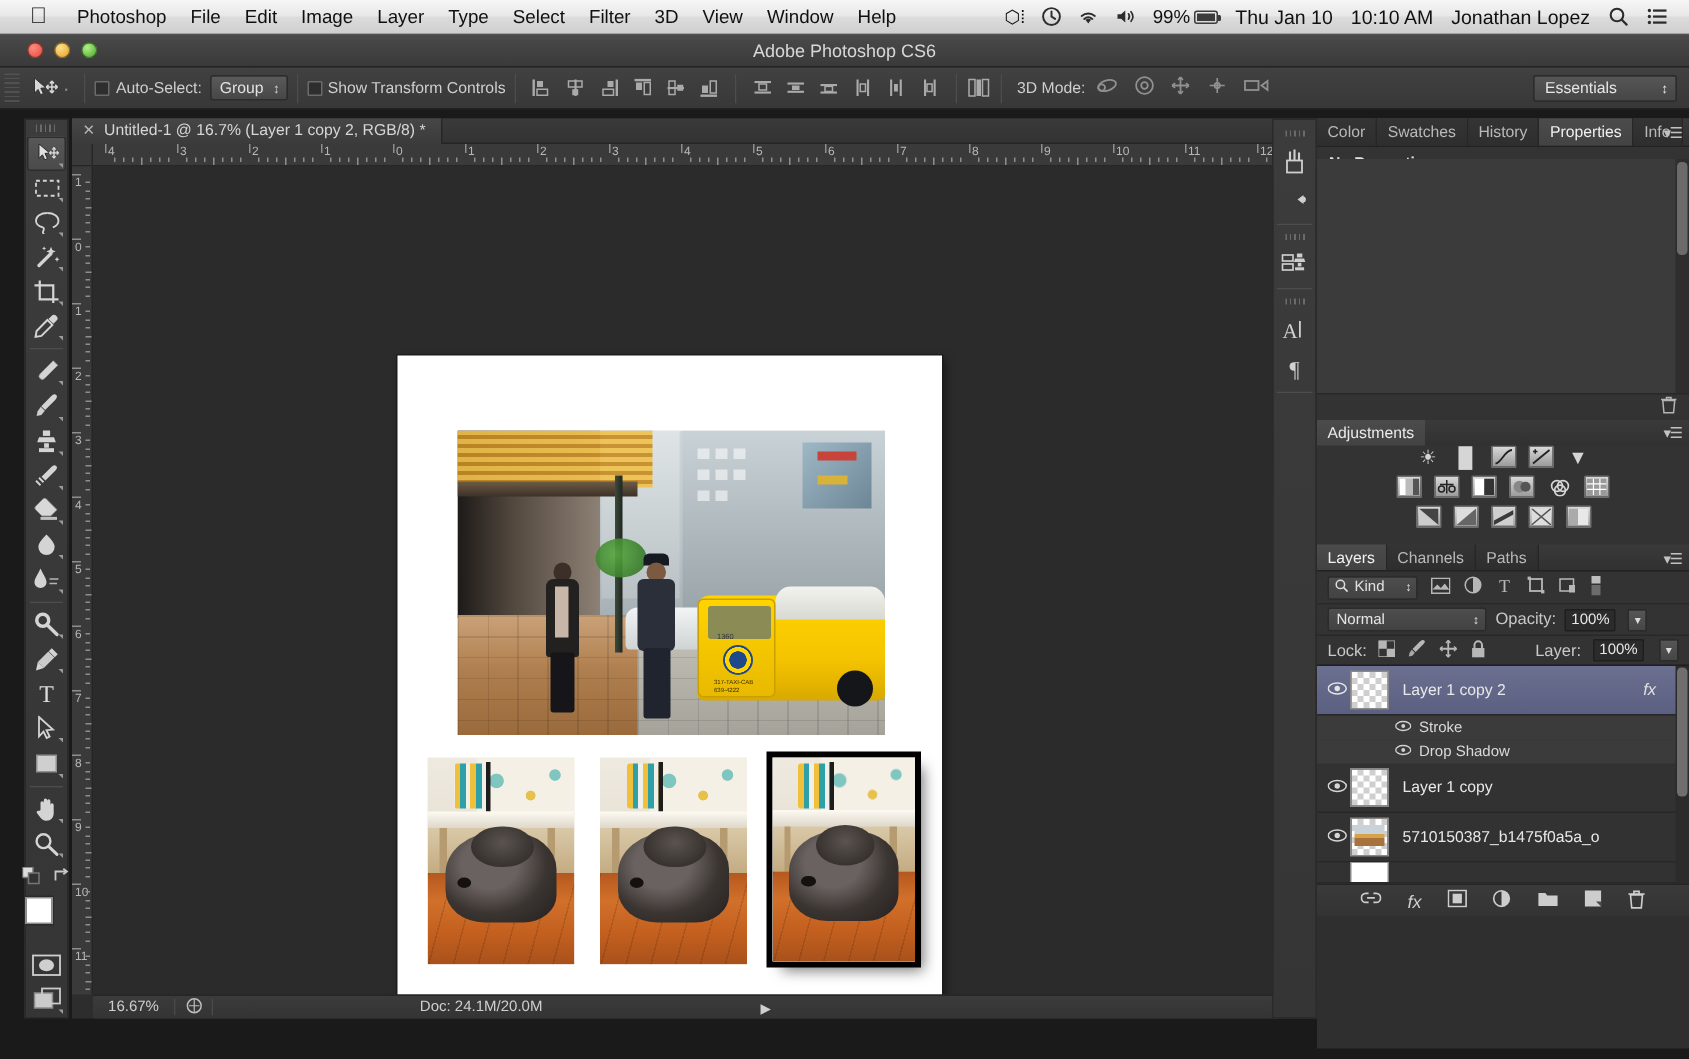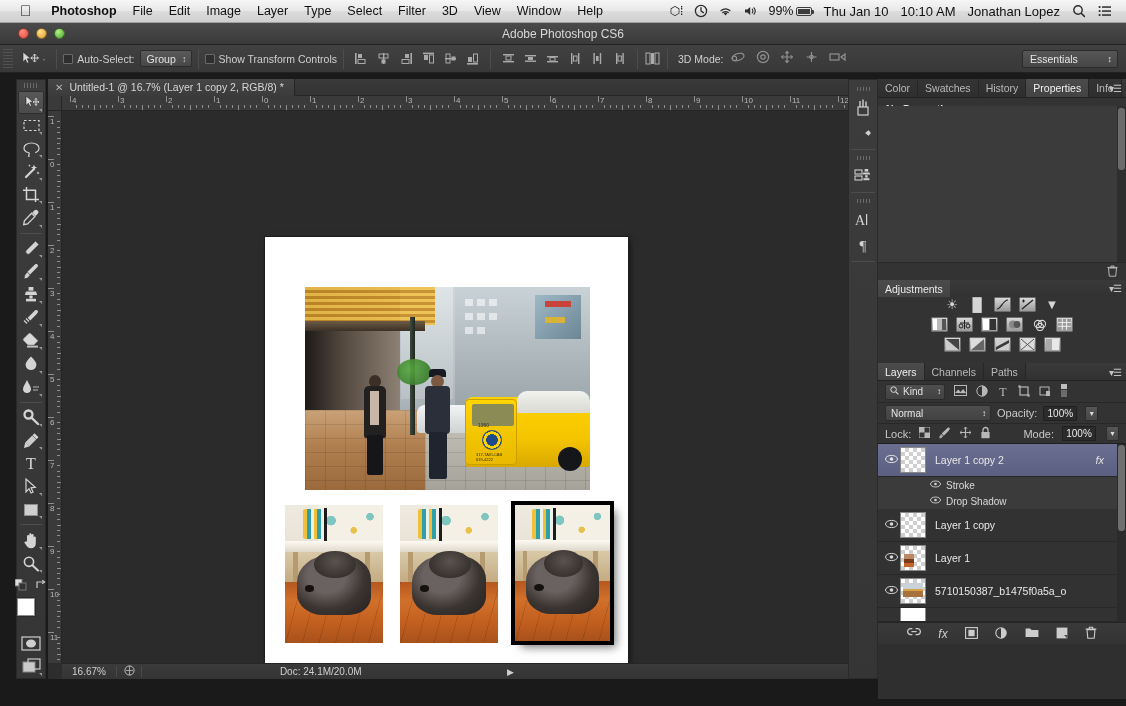--- a/index.html
+++ b/index.html
@@ -14,21 +14,21 @@
 
   
   .menubar {
     position:absolute; left:0; top:0; width:1126px; height:23px;
     background:linear-gradient(to bottom,#f6f6f6 0%,#e8e8e8 48%,#dcdcdc 52%,#cfcfcf 100%);
     border-bottom:1px solid #a0a0a0;
     display:flex; align-items:center; color:#101010; font-size:12.5px;
   }
   .menubar .apple { margin-left:20px; margin-right:12px; font-size:15px; line-height:1; position:relative; top:-1px; }
   .menubar .mi { padding:0 8px; white-space:nowrap; }
-  .menubar .mi.app-name { font-weight:bold; }
+  .menubar .mi.app-name { font-weight:normal; }
   .menubar .spacer { flex:1; }
   .menubar .ri { padding:0 6px; display:flex; align-items:center; white-space:nowrap; }
   .menubar .ri.tight { padding:0 5px; }
 
   .batt {
     display:inline-block; width:16px; height:9px; border:1.2px solid #3c3c3c;
     border-radius:2px; position:relative; margin-left:3px;
   }
   .batt:after{ content:""; position:absolute; right:-3px; top:2px; width:2px; height:4px; background:#3c3c3c; border-radius:0 1px 1px 0;}
   .batt i{ position:absolute; left:1px; top:1px; bottom:1px; width:12px; background:#3c3c3c; display:block; }
@@ -1315,21 +1315,21 @@
             </svg></span>
         <span class="fic"><svg width="13" height="13" viewBox="0 0 13 13">
               <path d="M6.5 1v11M1 6.5h11" stroke="#cfcfcf" stroke-width="1.2"></path>
               <path d="M6.5 1L5 2.7M6.5 1L8 2.7M6.5 12l-1.5-1.7M6.5 12L8 10.3M1 6.5l1.7-1.5M1 6.5l1.7 1.5M12 6.5l-1.7-1.5M12 6.5l-1.7 1.5" stroke="#cfcfcf" stroke-width="1" fill="none"></path>
             </svg></span>
         <span class="fic"><svg width="11" height="13" viewBox="0 0 11 13">
               <path d="M3 6V4a2.5 2.5 0 0 1 5 0v2" fill="none" stroke="#cfcfcf" stroke-width="1.3"></path>
               <rect x="1.4" y="6" width="8.2" height="6.2" fill="#cfcfcf"></rect>
             </svg></span>
         <span style="flex:1"></span>
-        <span>Mode:</span>
+        <span>Layer:</span>
         <span class="val-box">100%</span>
         <span class="stepper">▾</span>
       </div>
 
       <div class="lp-list">
 
         <div class="layer-row selected">
           <span class="eye">
             <svg width="13" height="10" viewBox="0 0 13 10">
                 <ellipse cx="6.5" cy="5" rx="6" ry="3.6" fill="none" stroke="#e4e4e4" stroke-width="1"></ellipse>
@@ -1366,32 +1366,20 @@
           <span class="eye">
             <svg width="13" height="10" viewBox="0 0 13 10">
                 <ellipse cx="6.5" cy="5" rx="6" ry="3.6" fill="none" stroke="#d6d6d6" stroke-width="1"></ellipse>
                 <circle cx="6.5" cy="5" r="1.8" fill="#d6d6d6"></circle>
               </svg>
           </span>
           <span class="thumb"></span>
           <span class="lname">Layer 1 copy</span>
         </div>
 
-        <div class="layer-row">
-          <span class="eye">
-            <svg width="13" height="10" viewBox="0 0 13 10">
-                <ellipse cx="6.5" cy="5" rx="6" ry="3.6" fill="none" stroke="#d6d6d6" stroke-width="1"></ellipse>
-                <circle cx="6.5" cy="5" r="1.8" fill="#d6d6d6"></circle>
-              </svg>
-          </span>
-          <span class="thumb">
-            <span class="mini" style="left:3px;top:8px;width:10px;height:13px;background:linear-gradient(to bottom,#b98a63 0 35%,#7a3c18 35% 70%,#c4632a 70%);"></span>
-          </span>
-          <span class="lname">Layer 1</span>
-        </div>
 
         <div class="layer-row">
           <span class="eye">
             <svg width="13" height="10" viewBox="0 0 13 10">
                 <ellipse cx="6.5" cy="5" rx="6" ry="3.6" fill="none" stroke="#d6d6d6" stroke-width="1"></ellipse>
                 <circle cx="6.5" cy="5" r="1.8" fill="#d6d6d6"></circle>
               </svg>
           </span>
           <span class="thumb">
             <span class="mini" style="left:2px;top:4px;width:20px;height:14px;background:linear-gradient(to bottom,#c8d2d8 0 45%,#d6a34a 45% 60%,#a8723c 60%);"></span>

